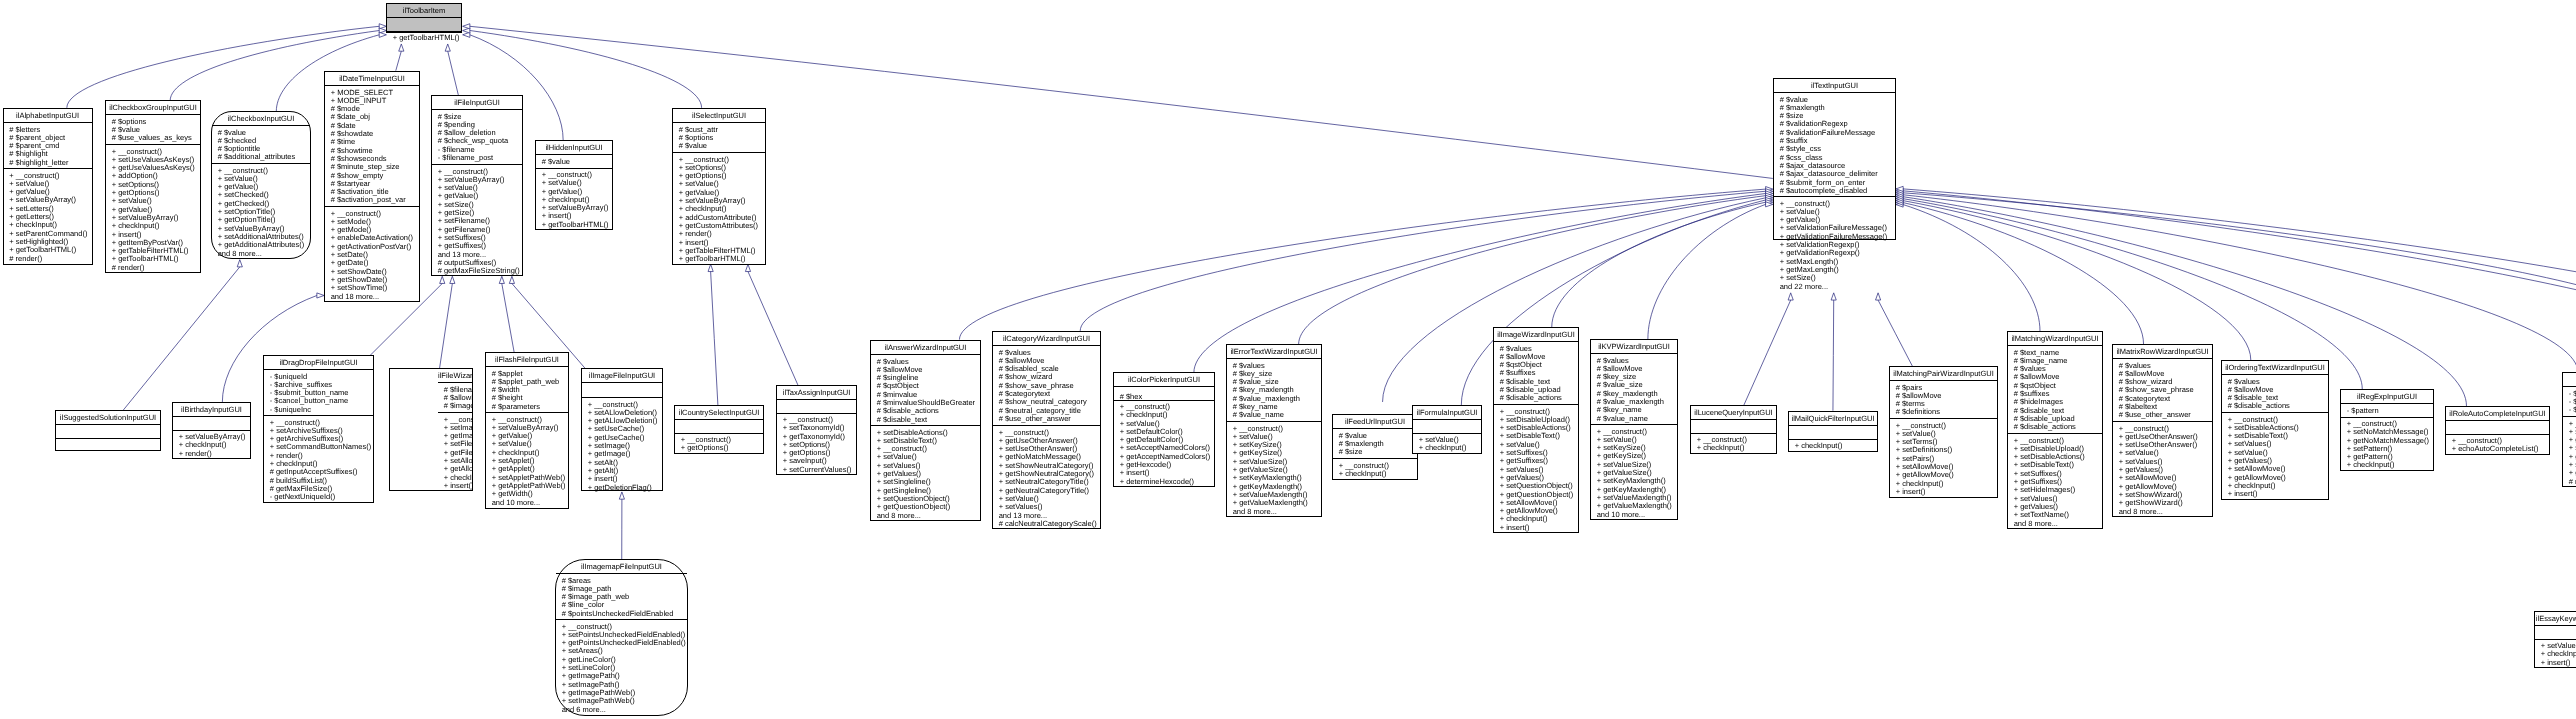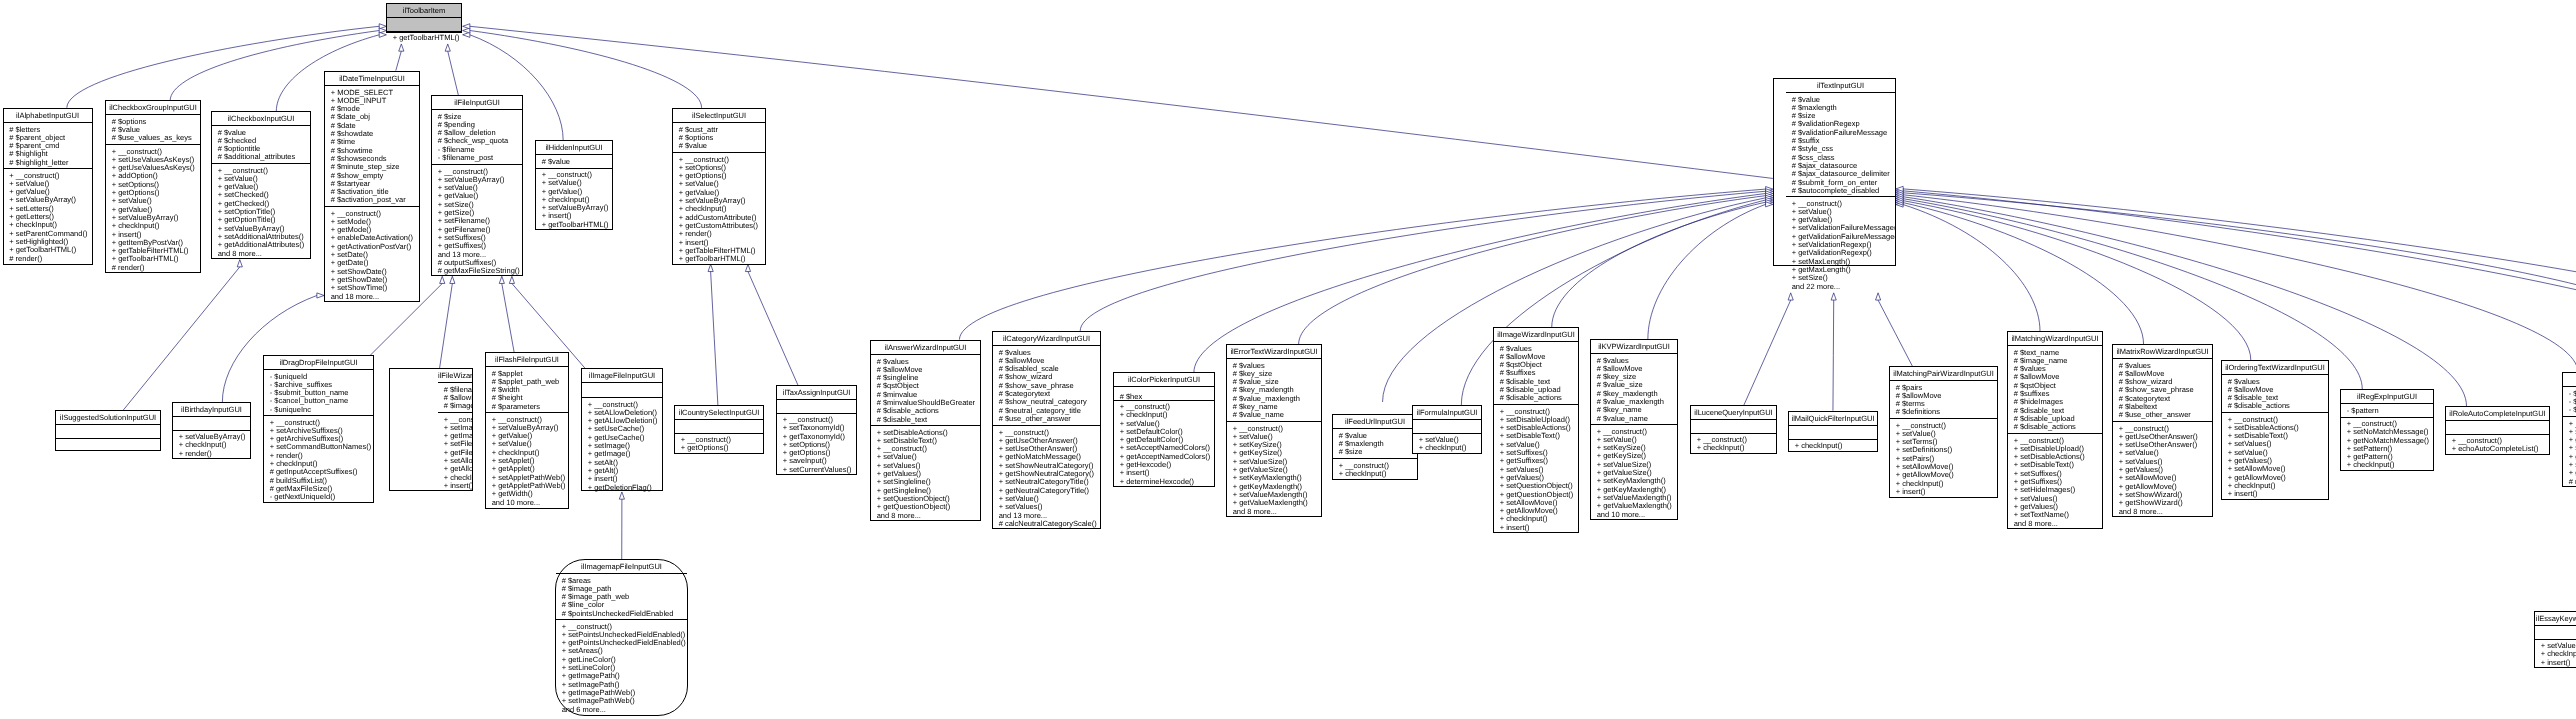--- a/index.html
+++ b/index.html
@@ -150,21 +150,21 @@
         <div class="uml-row">+ getValue()</div>
         <div class="uml-row">+ setValueByArray()</div>
         <div class="uml-row">+ checkInput()</div>
         <div class="uml-row">+ insert()</div>
         <div class="uml-row">+ getItemByPostVar()</div>
         <div class="uml-row">+ getTableFilterHTML()</div>
         <div class="uml-row">+ getToolbarHTML()</div>
         <div class="uml-row"># render()</div>
       </div>
     </div>
-    <div class="uml-box" style="left: 211px; top: 111px; width: 100px; height: 148px;">
+    <div class="uml-box" style="left: 211px; top: 111px; width: 100px; height: 148px; border-radius: 21px;">
       <div class="uml-title" style="height: 13.3px; line-height: 13.3px;">ilCheckboxInputGUI</div>
       <div class="uml-sec" style="height: 38px; padding-top: 2.3px;">
         <div class="uml-row"># $value</div>
         <div class="uml-row"># $checked</div>
         <div class="uml-row"># $optiontitle</div>
         <div class="uml-row"># $additional_attributes</div>
       </div>
       <div class="uml-sec" style="height: 96px; padding-top: 2.3px;">
         <div class="uml-row">+ __construct()</div>
         <div class="uml-row">+ setValue()</div>
@@ -268,21 +268,21 @@
         <div class="uml-row">+ setValueByArray()</div>
         <div class="uml-row">+ checkInput()</div>
         <div class="uml-row">+ addCustomAttribute()</div>
         <div class="uml-row">+ getCustomAttributes()</div>
         <div class="uml-row">+ render()</div>
         <div class="uml-row">+ insert()</div>
         <div class="uml-row">+ getTableFilterHTML()</div>
         <div class="uml-row">+ getToolbarHTML()</div>
       </div>
     </div>
-    <div class="uml-box" style="left: 1773px; top: 78px; width: 123px; height: 188px; padding-left: 12px;">
+    <div class="uml-box" style="left: 1773px; top: 78px; width: 123px; height: 162px;">
       <div class="uml-title" style="height: 13.3px; line-height: 13.3px;">ilTextInputGUI</div>
       <div class="uml-sec" style="height: 104px; padding-top: 2.3px;">
         <div class="uml-row"># $value</div>
         <div class="uml-row"># $maxlength</div>
         <div class="uml-row"># $size</div>
         <div class="uml-row"># $validationRegexp</div>
         <div class="uml-row"># $validationFailureMessage</div>
         <div class="uml-row"># $suffix</div>
         <div class="uml-row"># $style_css</div>
         <div class="uml-row"># $css_class</div>

